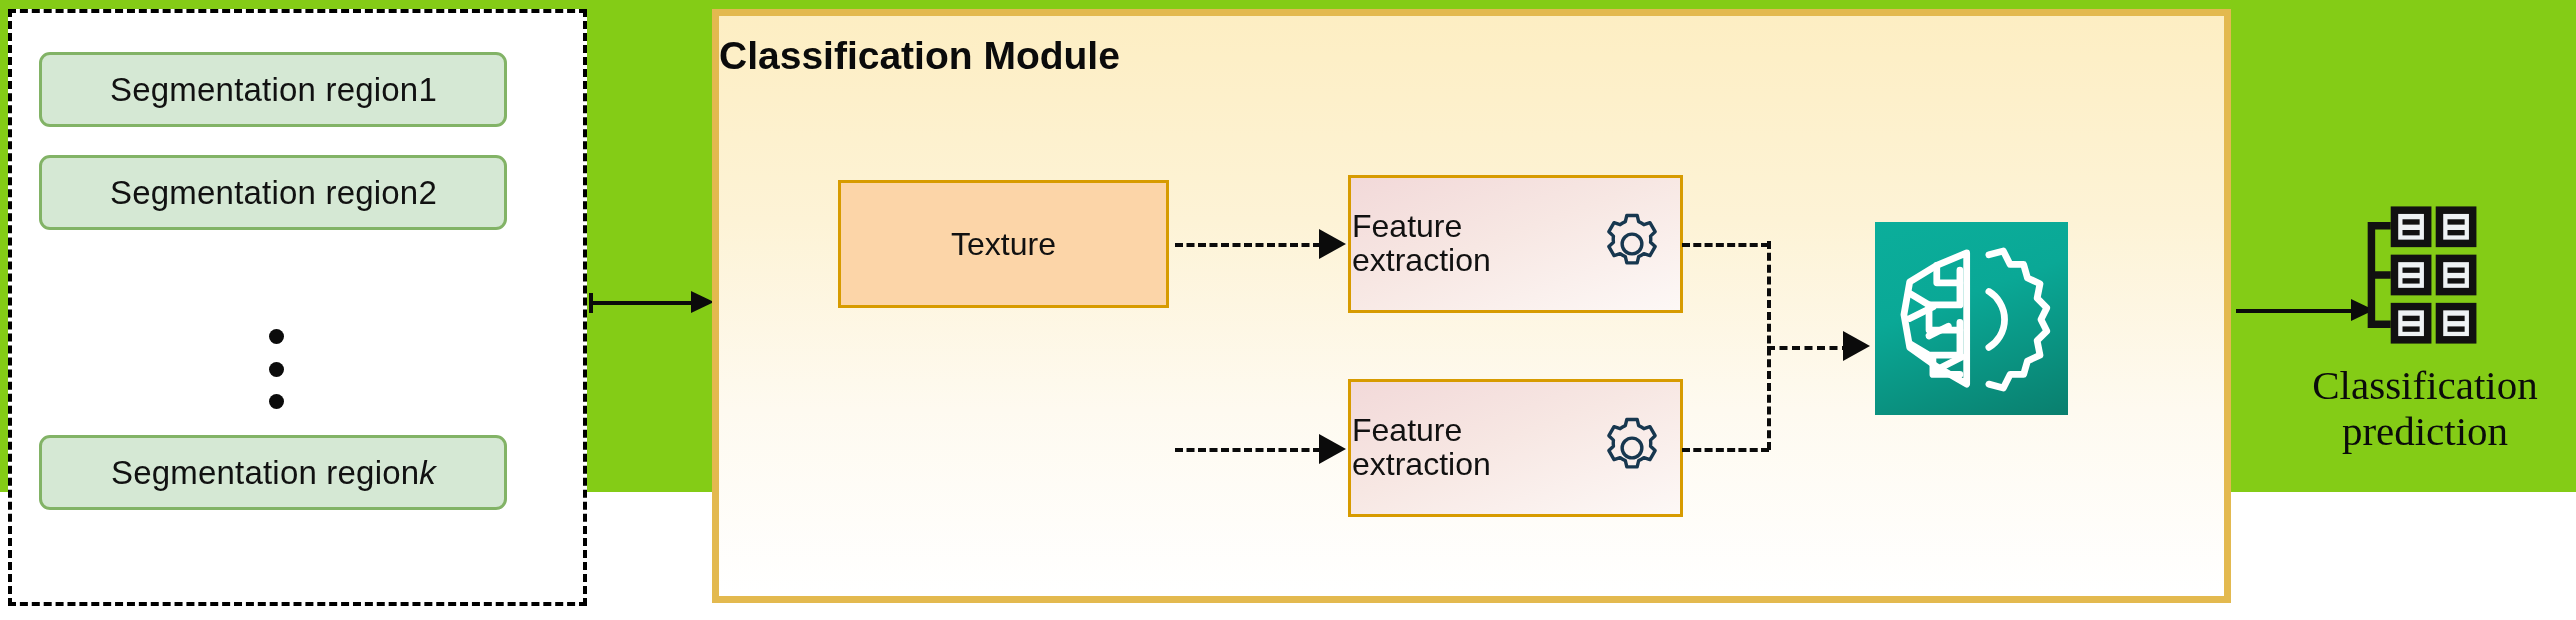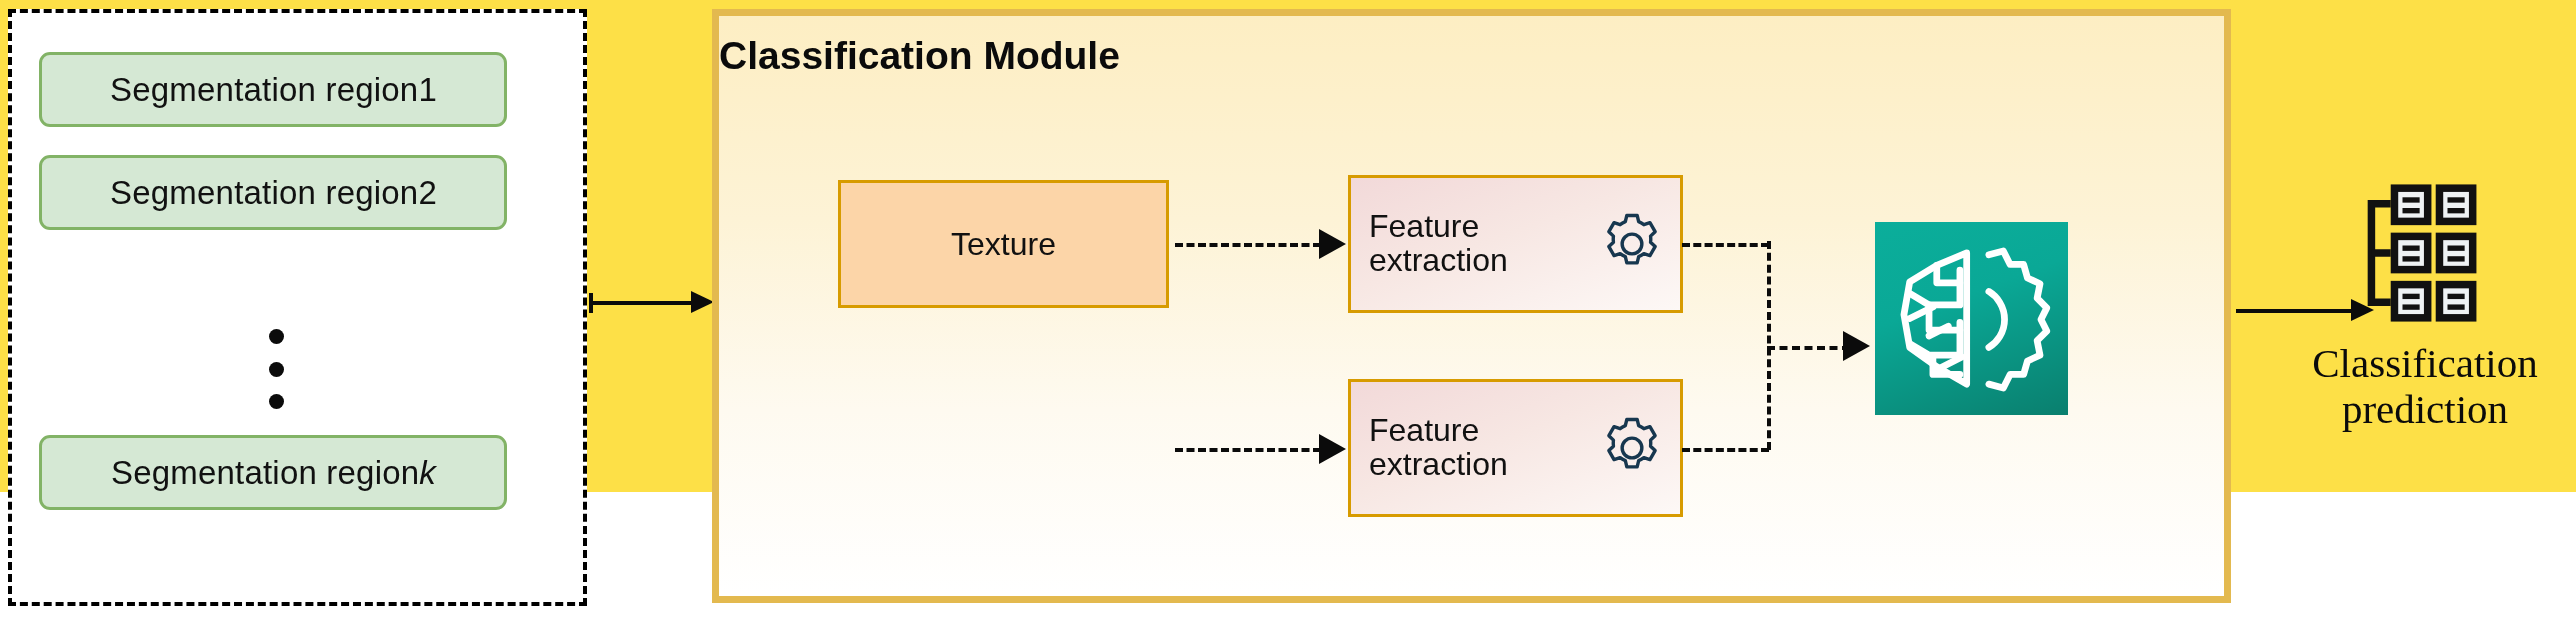--- a/index.html
+++ b/index.html
@@ -1,19 +1,19 @@
 <!DOCTYPE html>
 <html style="font-size:12.6px"><head>
 <meta charset="utf-8">
 <title>Classification Module Diagram</title>
 <style>
   html,body{margin:0;padding:0;background:#ffffff;}
   body{width:2576px;height:620px;overflow:hidden;
        font-family:"Liberation Sans","DejaVu Sans",sans-serif;}
-  #stage{position:relative;width:2576px;height:492px;background:#fde047;}
+  #stage{position:relative;width:2576px;height:492px;background:#84cc16;}
 
   
   .seg-group{
     position:absolute;left:7.9px;top:9.4px;width:579px;height:597px;
     border:4.7px dashed #000000;box-sizing:border-box;background:#fff;
   }
   .seg-box{
     position:absolute;left:27.6px;width:468px;height:75px;
     background:#d5e8d4;border:3.1px solid #82b366;border-radius:11px;
     box-sizing:border-box;display:flex;align-items:center;justify-content:center;
@@ -54,21 +54,21 @@
     font-size:32px;color:#111;
   }
   .tex{left:838px;top:180px;width:331px;height:128px;}
   .shp{left:838px;top:384px;width:331px;height:128px;}
 
   .febox{
     position:absolute;box-sizing:border-box;
     border:3.9px solid #d79b00;
     background:linear-gradient(160deg,#f2d9d9 0%,#f7e7e3 45%,#fdf8f6 100%);
     display:flex;align-items:center;justify-content:space-between;
-    padding:0 14px 0 18px;
+    padding:0 14px 0 1px;
     font-size:32px;color:#111;line-height:1.06;
   }
   .fe1{left:1348px;top:175px;width:335px;height:138px;}
   .fe2{left:1348px;top:379px;width:335px;height:138px;}
   .fe-label{white-space:pre-line;}
   .gear{width:68px;height:68px;flex:0 0 auto;}
 
   
   .dashline-h{position:absolute;height:0;
      border-top:4.7px dashed #0b0b0b;}
@@ -77,21 +77,21 @@
   .dashhead{position:absolute;width:0;height:0;
      border-top:15px solid transparent;border-bottom:15px solid transparent;
      border-left:27px solid #0b0b0b;}
 
   
   .ai-icon{position:absolute;left:1875px;top:222px;width:193px;height:193px;
      background:linear-gradient(160deg,#0bae9b 0%,#0aa896 40%,#0a7f6e 100%);}
   .ai-icon svg{display:block;width:100%;height:100%;}
 
   
-  .pred-wrap{position:absolute;left:2295px;top:178px;width:260px;text-align:center;}
+  .pred-wrap{position:absolute;left:2295px;top:200px;width:260px;text-align:center;}
   .tree-icon{width:150px;height:150px;margin:0 auto;display:block;}
   .pred-label{margin-top:12.6px;font-family:"Liberation Serif","DejaVu Serif",serif;
      font-size:41px;line-height:1.12;color:#0b0b0b;}
 </style>
 </head>
 <body>
 
 <div id="stage">
 
   <div class="seg-group">

